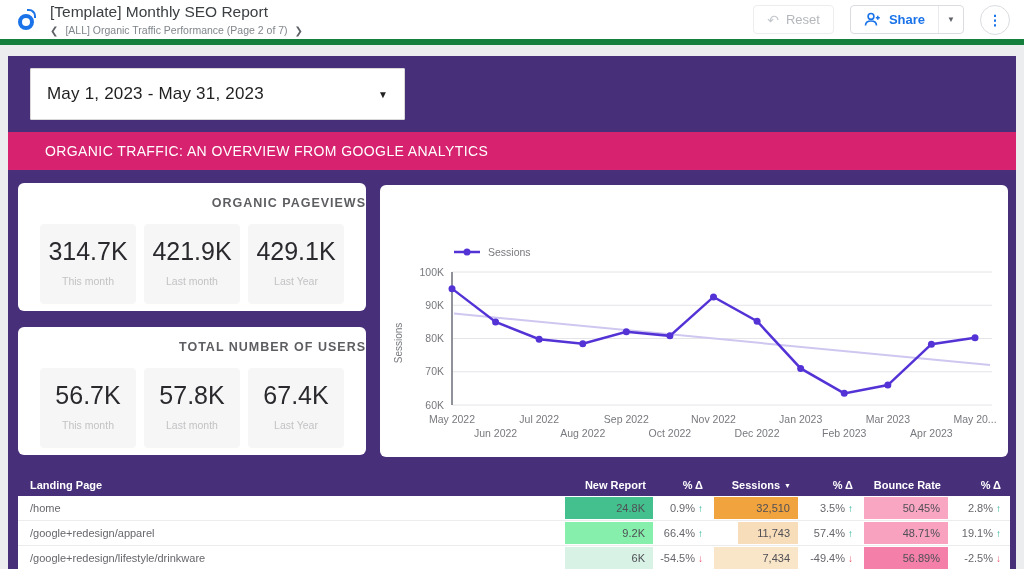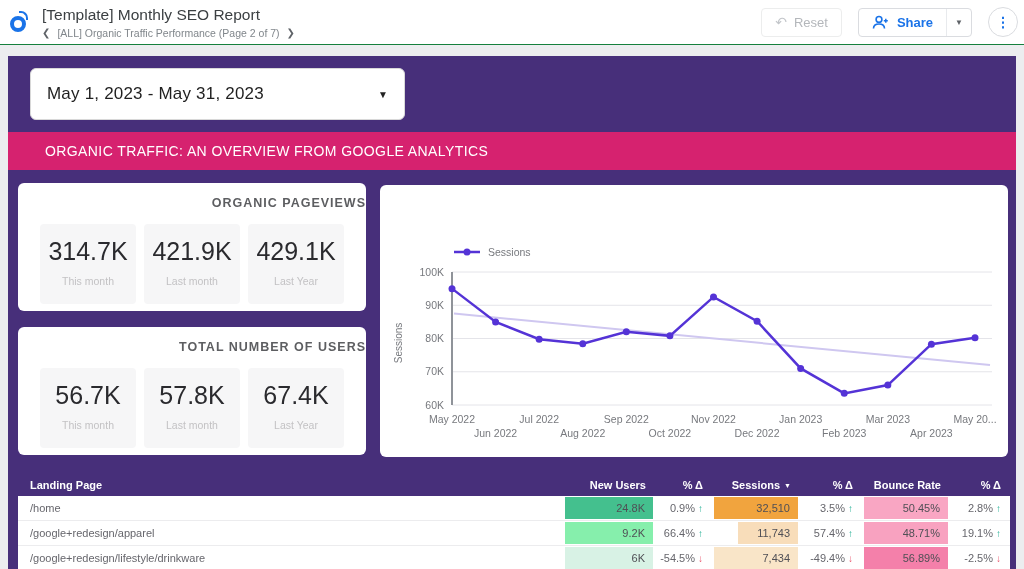--- a/index.html
+++ b/index.html
@@ -1,21 +1,21 @@
 <!DOCTYPE html>
 <html><head>
 <meta charset="utf-8">
 <style>
   * { margin:0; padding:0; box-sizing:border-box; }
   html,body { width:1024px; height:569px; overflow:hidden;
     font-family:"Liberation Sans", sans-serif; background:#ecedef; }
 
   
   .topbar { position:absolute; top:0; left:0; right:0; height:45px; background:#fff;
-    border-bottom:1px solid #15803d; display:flex; align-items:center; padding:0 6px; z-index:5; }
+    border-bottom:6px solid #15803d; display:flex; align-items:center; padding:0 14px; z-index:5; }
   .logo { width:16px; height:16px; border:4px solid #1a73e8; border-radius:50%;
     position:relative; margin:4px 16px 0 4px; flex:0 0 auto; }
   .logo::after { content:""; position:absolute; top:-9px; left:5px; width:7px; height:7px;
     border:2px solid #1a73e8; border-width:2px 2px 0 0; border-radius:0 7px 0 0; }
   .title-wrap { display:flex; flex-direction:column; gap:3px; }
   .report-title { font-size:15.5px; color:#3c4043; }
   .crumb { font-size:10.5px; color:#80868b; display:flex; align-items:center; gap:7px; }
   .crumb .chev { font-size:10px; color:#5f6368; cursor:pointer; }
   .top-actions { margin-left:auto; display:flex; align-items:center; gap:16px; }
   .reset-btn { display:flex; align-items:center; gap:7px; color:#b4b7bb; font-size:13px;
@@ -28,21 +28,21 @@
   .share-caret { display:flex; align-items:center; padding:0 8px; border-left:1px solid #e8eaed;
     color:#5f6368; font-size:8px; cursor:pointer; }
   .more-btn { width:30px; height:30px; border:1px solid #dadce0; border-radius:50%; background:#fff;
     color:#1a73e8; font-size:14px; font-weight:bold; display:flex; align-items:center;
     justify-content:center; cursor:pointer; letter-spacing:0; }
 
   
   .dashboard { position:absolute; top:56px; left:8px; right:8px; bottom:0; background:#472f7a; }
 
   .date-box { position:absolute; left:22px; top:12px; width:375px; height:52px; background:#fff;
-    border:1px solid #d8d8d8; border-radius:6px; display:flex; align-items:center;
+    border:1px solid #d8d8d8; border-radius:1px; display:flex; align-items:center;
     padding:0 16px; cursor:pointer; }
   .date-text { font-size:17px; color:#1f1f1f; letter-spacing:.2px; }
   .date-caret { margin-left:auto; font-size:10px; color:#222; }
 
   .banner { position:absolute; left:0; right:0; top:76px; height:38px; background:#d6226f;
     display:flex; align-items:center; padding-left:37px; }
   .banner-text { color:#fff; font-weight:normal; font-size:14px; letter-spacing:.4px; }
 
   .card { position:absolute; background:#fff; border-radius:6px; }
   .card-title { text-align:right; font-size:12.5px; font-weight:bold; color:#5d5e61;
@@ -211,21 +211,21 @@
         <text x="456.25" y="172" text-anchor="middle" font-size="10.5" fill="#77797e">Feb 2023</text>
         <text x="499.8333333333333" y="158" text-anchor="middle" font-size="10.5" fill="#77797e">Mar 2023</text>
         <text x="543.4166666666667" y="172" text-anchor="middle" font-size="10.5" fill="#77797e">Apr 2023</text>
         <text x="587" y="158" text-anchor="middle" font-size="10.5" fill="#77797e">May 20...</text>
       </svg>
   </div>
 
   <div class="table-wrap">
     <div class="tgrid thead" id="table-head">
         <div class="th first">Landing Page</div>
-        <div class="th">New Users</div>
+        <div class="th">New Report</div>
         <div class="th">% Δ</div>
         <div class="th">Sessions<span class="sort-caret">▼</span></div>
         <div class="th">% Δ</div>
         <div class="th">Bounce Rate</div>
         <div class="th">% Δ</div>
       </div>
     <div id="table-body">
         <div class="tgrid trow">
           <div class="td first">/home</div>
           <div class="td colored">

